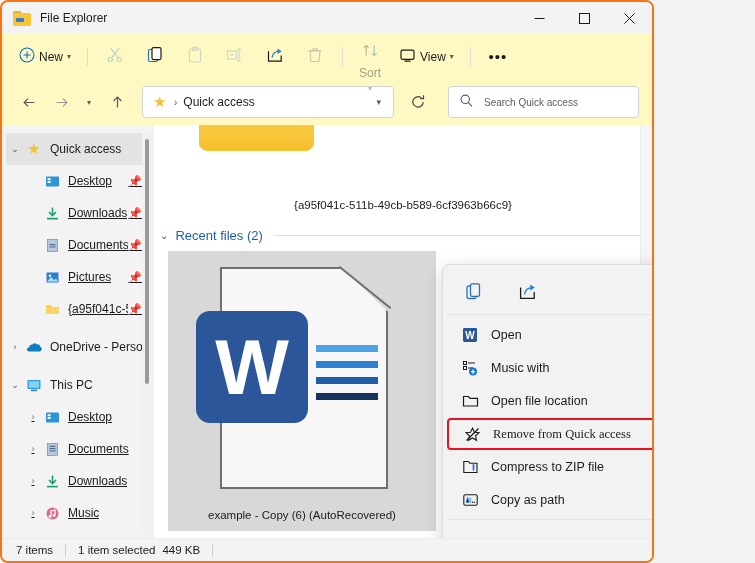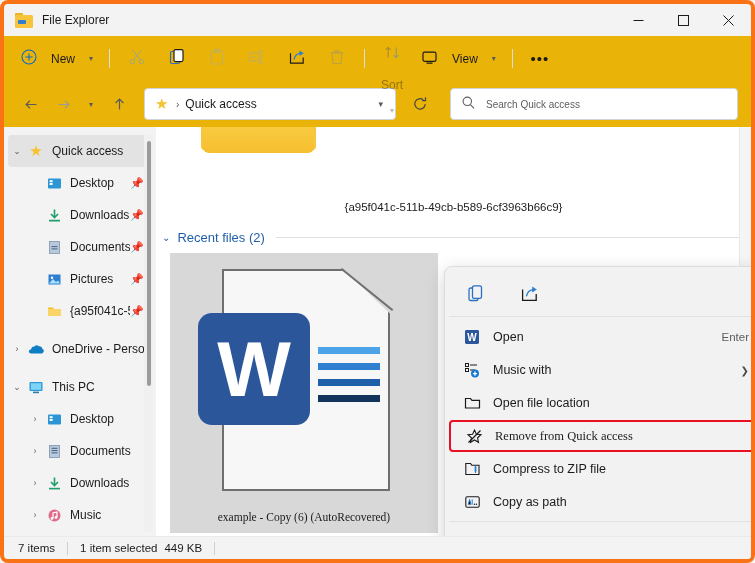--- a/index.html
+++ b/index.html
@@ -4,23 +4,23 @@
 <style>
   * { margin:0; padding:0; box-sizing:border-box; }
   html,body { width:755px; height:563px; overflow:hidden; }
   body {
     font-family:"Liberation Sans", sans-serif;
     font-size:12px;
     color:#1b1b1b;
     background:#f3f3f3;
   }
   .window {
-    position:relative; width:755px; height:563px;
-    background:#eab308;
-    border:4px solid #f97316;
+    position:relative; width:654px; height:563px;
+    background:#fef9c3;
+    border:2px solid #f97316;
     border-radius:8px;
     overflow:hidden;
   }
 
   
   .titlebar {
     height:32px; display:flex; align-items:center;
     background:#f3f3f3; padding-left:11px;
   }
   .title-folder { width:18px; height:15px; position:relative; margin-right:9px; }
@@ -40,21 +40,21 @@
   .wincontrols { margin-left:auto; display:flex; height:32px; }
   .wc { width:45px; height:32px; display:flex; align-items:center; justify-content:center; }
   .wc svg { display:block; }
 
   
   .toolbar {
     height:45px; display:flex; align-items:center;
     padding:0 8px; gap:0px;
   }
   .tb-btn {
-    height:30px; display:flex; align-items:center; gap:14px;
+    height:30px; display:flex; align-items:center; gap:4px;
     padding:0 9px; border-radius:4px; color:#1b1b1b;
   }
   .tb-btn.icon-only { width:40px; justify-content:center; padding:0; }
   .tb-label { font-size:12px; }
   .tb-sep { width:1px; height:19px; background:#dcdcdc; margin:0 7px; }
   .disabled { opacity:.42;flex-direction:column; }
   .chev { font-size:8px; color:#5a5a5a; }
   .newplus { color:#0d6bc7; }
 
   
@@ -100,21 +100,21 @@
     margin:0 6px 0 4px; padding-right:6px; border-radius:4px;
     font-size:12px; color:#1b1b1b; white-space:nowrap;
   }
   .nav-item.selected { background:#e3e3e3; }
   .twisty {
     width:18px; flex:0 0 18px; text-align:center; color:#5a5a5a; font-size:9px;
   }
   .nav-ico { width:20px; flex:0 0 20px; display:flex; align-items:center; justify-content:center; margin-right:6px; }
   .nav-label { overflow:hidden; text-overflow:clip; }
   .pin { margin-left:auto; color:#8a8a8a; font-size:11px; flex:0 0 auto; }
-  .indent1 { padding-left:18px; }
+  .indent1 { padding-left:18px;text-decoration:underline; }
   .sb-track {
     position:absolute; right:3px; top:8px; width:9px; bottom:4px;
     background:#f0f0f0;
   }
   .sb-thumb {
     position:absolute; right:5px; top:14px; width:4px; height:245px;
     background:#9b9b9b; border-radius:2px;
   }
 
   
@@ -161,21 +161,21 @@
   .wbadge {
     position:absolute; left:28px; top:60px; width:112px; height:112px;
     background:#2b579a; border-radius:14px;
     display:flex; align-items:center; justify-content:center;
     color:#fff; font-size:78px; font-weight:bold; line-height:1;
     font-family:"Liberation Sans", sans-serif;
   }
   .dline { position:absolute; left:148px; height:7px; width:62px; }
   .tile-caption {
     position:absolute; left:0; right:0; bottom:10px; text-align:center;
-    font-size:11.5px; color:#1b1b1b;font-family:Liberation Serif, serif;
+    font-size:11.5px; color:#1b1b1b;
   }
   .pane-sb-track {
     position:absolute; right:0; top:0; width:12px; bottom:0;
     background:#f5f5f5; border-left:1px solid #eaeaea;
   }
 
   
   .ctxmenu {
     position:absolute; left:440px; top:262px; width:320px;
     background:#f2f2f2; border:1px solid #dcdcdc;

